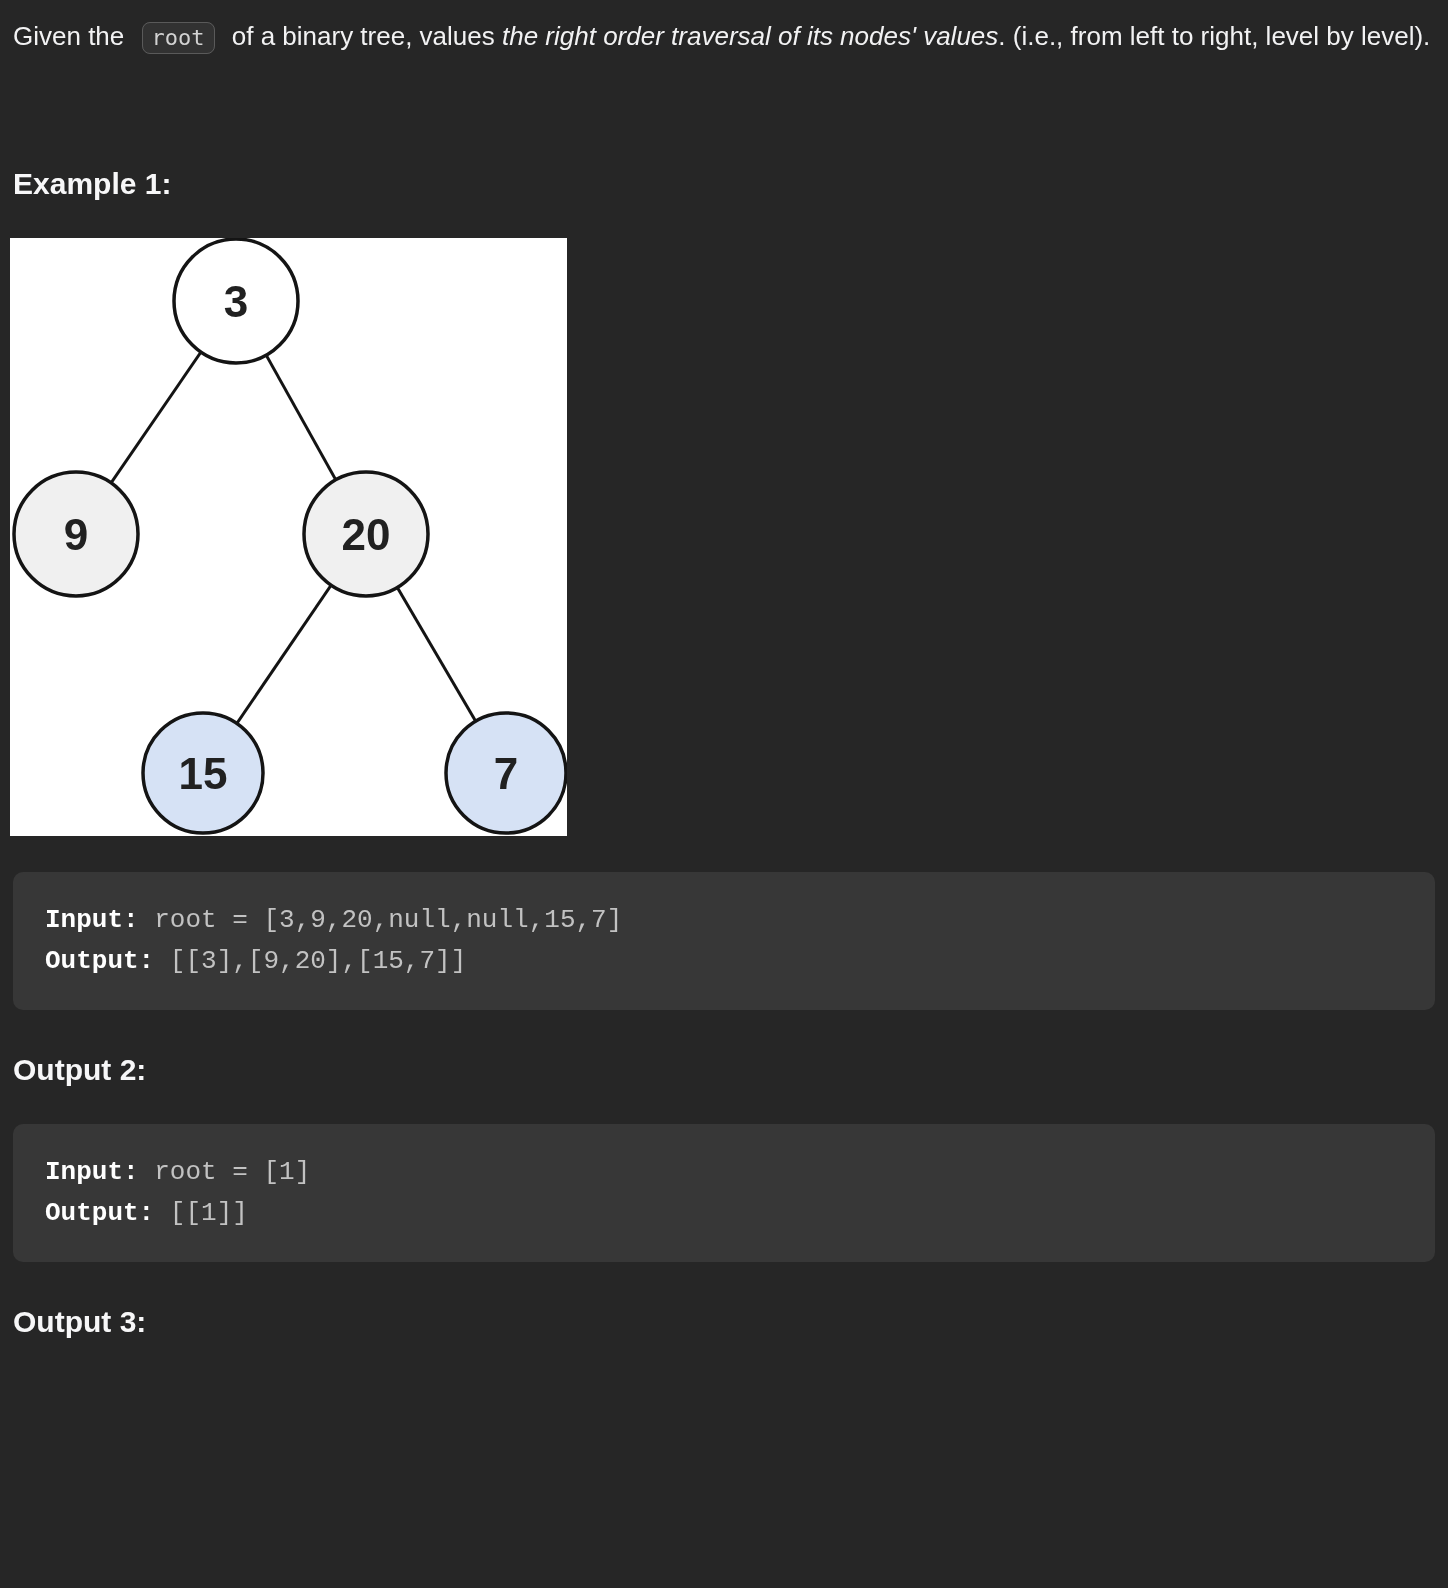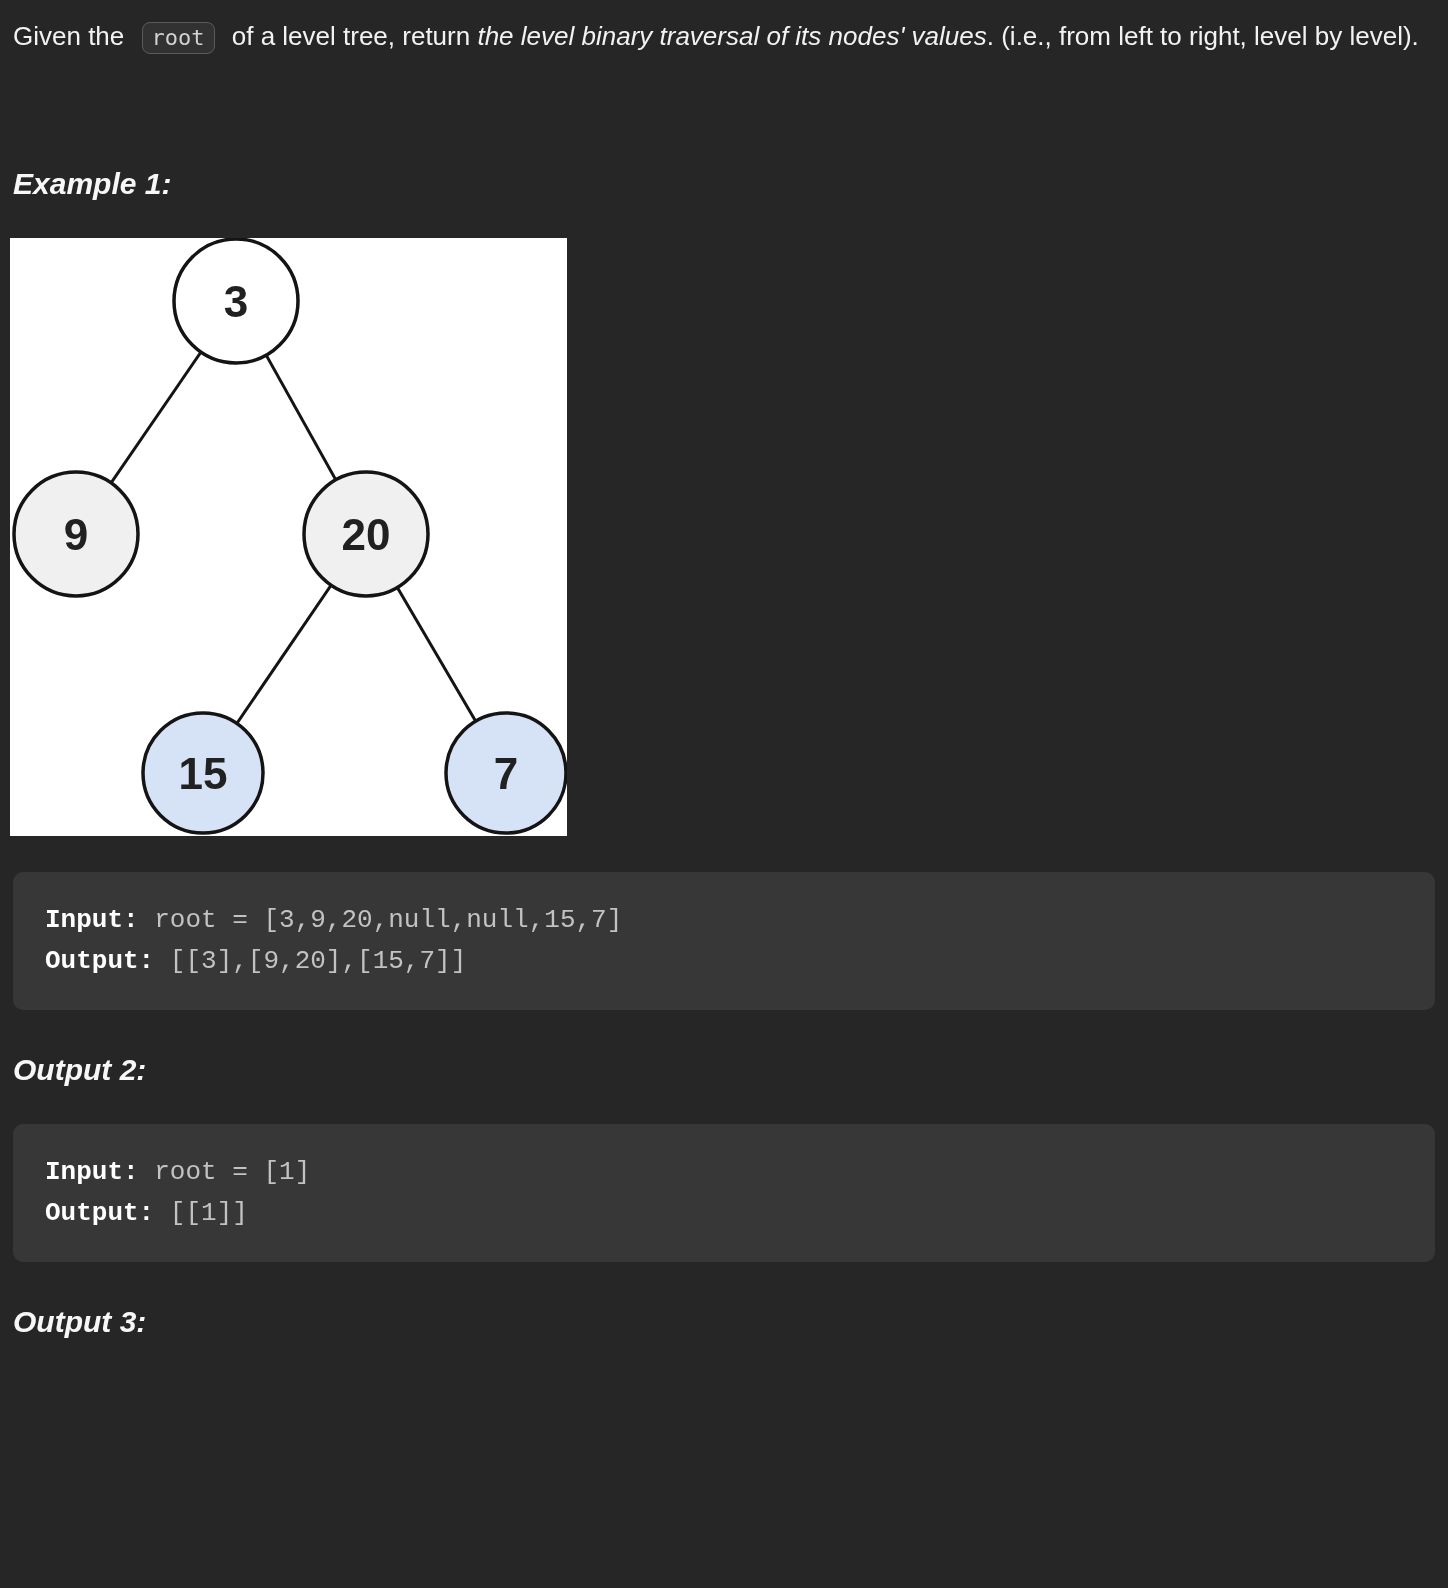--- a/index.html
+++ b/index.html
@@ -30,21 +30,20 @@
     margin:0 10px;
     white-space:nowrap;
   }
 
   .example-heading {
     font-size:30px;
     line-height:36px;
     font-weight:bold;
     color:#f7f7f8;
     margin:42px 0 0 0;
-    font-style:italic;
   }
   .example-heading.first { margin-top:106px; }
 
   .tree-figure {
     margin-top:36px;
     margin-left:-3px;
     width:557px; height:598px;
     background:#ffffff;
   }
 
@@ -67,21 +66,21 @@
     font-size:44px;
     fill:#212121;
   }
 </style>
 </head>
 <body>
 
 <div class="container">
 
   <p class="statement">
-    <span>Given the </span><code class="inline-code">root</code><span> of a level tree, return </span><span class="italic">the level binary traversal of its nodes' values</span><span>. (i.e., from left to right, level by level).</span>
+    <span>Given the </span><code class="inline-code">root</code><span> of a binary tree, values </span><span class="italic">the right order traversal of its nodes' values</span><span>. (i.e., from left to right, level by level).</span>
   </p>
 
   <h3 class="example-heading first">Example 1:</h3>
 
   <div class="tree-figure">
     <svg width="557" height="598" viewBox="0 0 557 598">
       <line x1="226" y1="63" x2="66" y2="296" stroke="#141414" stroke-width="3"></line>
       <line x1="226" y1="63" x2="356" y2="296" stroke="#141414" stroke-width="3"></line>
       <line x1="356" y1="296" x2="193" y2="535" stroke="#141414" stroke-width="3"></line>
       <line x1="356" y1="296" x2="496" y2="535" stroke="#141414" stroke-width="3"></line>

